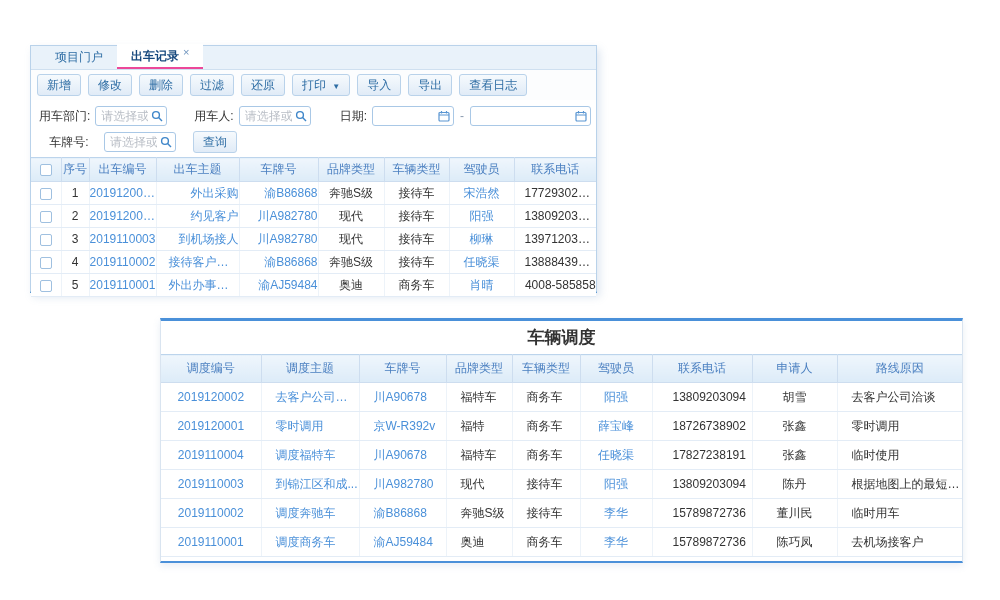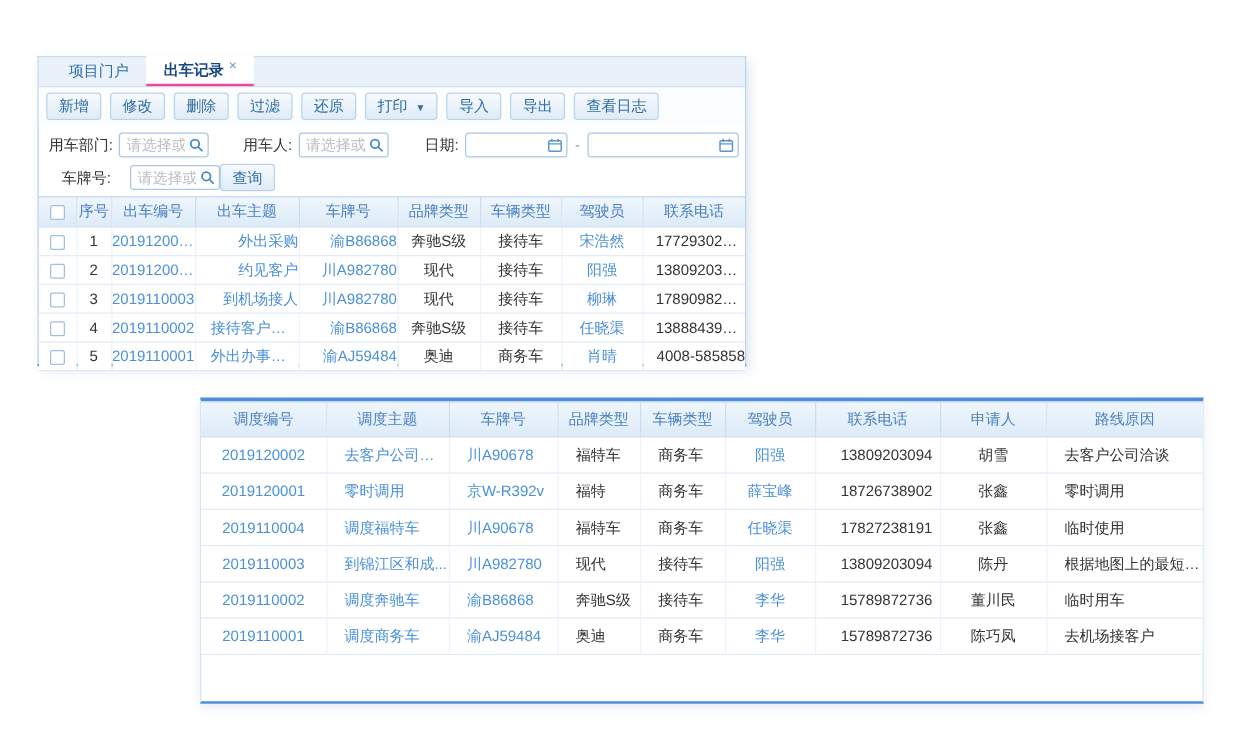--- a/index.html
+++ b/index.html
@@ -28,21 +28,21 @@
   .iw { position:relative; display:inline-block; }
   .iw input { height:20px; border:1px solid #a9c8e6; border-radius:3px; font-size:12px; padding:1px 18px 1px 5px;
     color:#333; outline:none; font-family:inherit; }
   .iw input::placeholder { color:#b9bec6; }
   .sel { width:72px; }
   .d1 { width:82px; }
   .d2 { width:121px; }
   .iw .ficon { position:absolute; right:4px; top:4px; width:12px; height:12px; pointer-events:auto; }
   .gap1 { margin-left:27px; } .gap2 { margin-left:29px; }
   .dash { margin:0 6px; color:#8a9bb0; }
-  .search-btn { }
+  .search-btn { margin-left:17px; }
 
   
   table.grid { border-collapse:collapse; width:100%; table-layout:fixed; font-size:12px; }
   table.grid th { background:linear-gradient(#eff6fc,#dcebf8); color:#4a7fc0; font-weight:normal;
     border:1px solid #cdddef; border-top:1px solid #bcd4ec; white-space:nowrap; overflow:hidden; }
   table.grid th:first-child { border-left:none; }
   table.grid th:last-child { border-right:none; }
   table.grid td { border-bottom:1px solid #e3ecf6; border-right:1px solid #edf3f9; color:#333;
     text-align:center; white-space:nowrap; overflow:hidden; text-overflow:ellipsis; background:#fff; }
   table.grid td:last-child { border-right:none; }
@@ -50,21 +50,21 @@
   .cbx { display:inline-block; width:12px; height:12px; border:1px solid #9fc0e0; border-radius:2px; background:#fff; vertical-align:middle; cursor:pointer; }
 
   
   .record-grid th { height:24px; }
   .record-grid td { height:23px; }
   .record-grid th:nth-child(1){width:30px} .record-grid th:nth-child(2){width:28px}
   .record-grid th:nth-child(3){width:67px} .record-grid th:nth-child(4){width:83px}
   .record-grid th:nth-child(5){width:79px} .record-grid th:nth-child(6){width:66px}
   .record-grid th:nth-child(7){width:65px} .record-grid th:nth-child(8){width:65px}
   .record-grid td:nth-child(4), .record-grid td:nth-child(5) { text-align:right; padding-left:12px; }
-  .record-grid td:nth-child(9) { text-align:right; padding-left:10px; }
+  .record-grid td:nth-child(9) { text-align:center; padding-left:10px; }
 
   
   .dispatch-panel { position:absolute; left:160px; top:318px; width:803px; height:245px; background:#fff;
     border-top:3px solid #4a90d9; border-bottom:2px solid #4a90d9;
     border-left:1px solid #d9e4f0; border-right:1px solid #d9e4f0;
     box-shadow:0 3px 7px rgba(120,150,190,.16); }
   .dispatch-title { height:33px; line-height:33px; text-align:center; font-size:17px; font-weight:bold; color:#333; }
   .dispatch-grid th { height:28px; }
   .dispatch-grid td { height:29px; }
   .dispatch-grid th:nth-child(1){width:100px} .dispatch-grid th:nth-child(2){width:98px}
@@ -201,21 +201,21 @@
           </tr>
           <tr>
             <td><span class="cbx"></span></td>
             <td>3</td>
             <td class="link">2019110003</td>
             <td class="link">到机场接人</td>
             <td class="link">川A982780</td>
             <td>现代</td>
             <td>接待车</td>
             <td class="link">柳琳</td>
-            <td>17890982678</td>
+            <td>13971203408</td>
           </tr>
           <tr>
             <td><span class="cbx"></span></td>
             <td>4</td>
             <td class="link">2019110002</td>
             <td class="link">接待客户用车</td>
             <td class="link">渝B86868</td>
             <td>奔驰S级</td>
             <td>接待车</td>
             <td class="link">任晓渠</td>
@@ -230,20 +230,21 @@
             <td>奥迪</td>
             <td>商务车</td>
             <td class="link">肖晴</td>
             <td>4008-585858</td>
           </tr>
         </tbody>
     </table>
   </div>
 
   <div class="dispatch-panel">
+    <div class="dispatch-title">车辆调度</div>
     <table class="grid dispatch-grid">
       <thead>
           <tr>
             <th>调度编号</th>
             <th>调度主题</th>
             <th>车牌号</th>
             <th>品牌类型</th>
             <th>车辆类型</th>
             <th>驾驶员</th>
             <th>联系电话</th>

